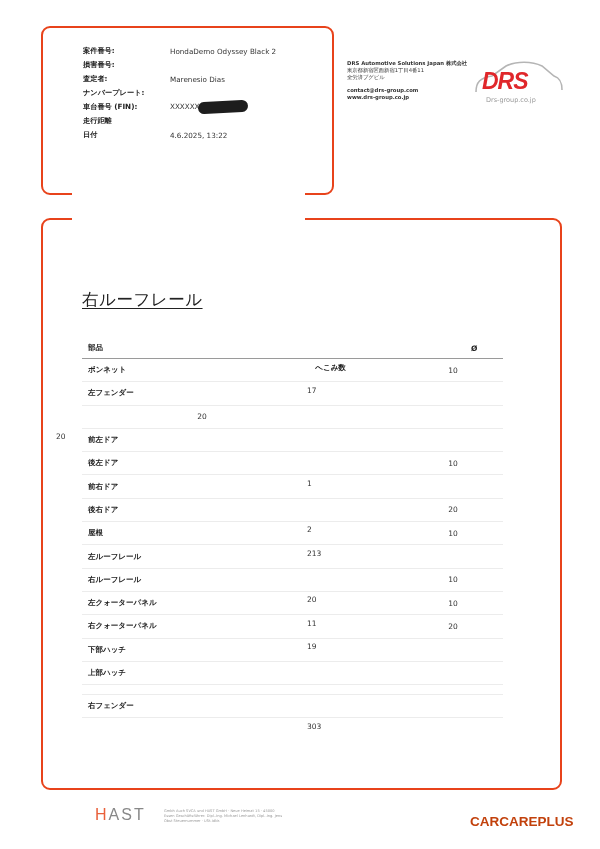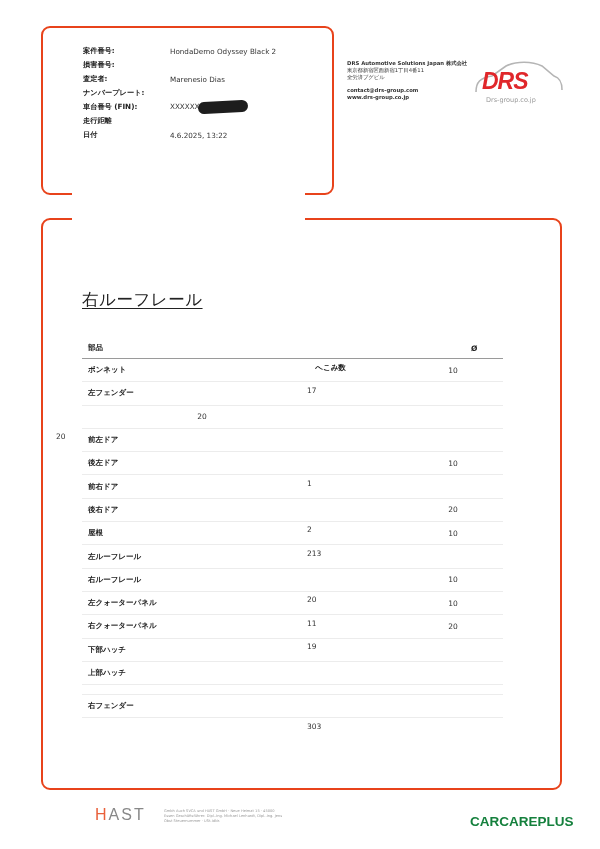--- a/index.html
+++ b/index.html
@@ -43,21 +43,21 @@
   .trow { display: flex; height: 22.3px; align-items: center; font-size: 7.5px; border-bottom: 1px solid #ececec; }
   .trow.spacer { height: 9px; }
   .c-part { width: 245px; padding-left: 6px; font-weight: bold; color: #222; }
   .c-count { width: 100px; text-align: left; color: #333; margin-left: -26px; margin-top: 40px; }
   .c-diam { width: 60px; text-align: center; color: #333; margin-left: 16px; }
   .thead .c-count, .thead .c-diam { font-weight: bold; color: #222; }
 
   .footer-hast { position: absolute; left: 95px; top: 806px; font-family: "Liberation Sans", sans-serif; font-size: 16px; letter-spacing: 2px; color: #888; }
   .footer-hast .h { color: #e9603a; }
   .footer-legal { position: absolute; left: 164px; top: 809px; font-size: 3.6px; line-height: 5px; color: #999; width: 120px; }
-  .ccp { position: absolute; left: 470px; top: 814px; font-family: "Liberation Sans", sans-serif; font-weight: bold; font-size: 13.5px; color: #15803d; letter-spacing: 0px; }
+  .ccp { position: absolute; left: 470px; top: 814px; font-family: "Liberation Sans", sans-serif; font-weight: bold; font-size: 13.5px; color: #c2410c; letter-spacing: 0px; }
 </style>
 </head>
 <body>
 
 <svg class="frame" style="left:0;top:0" width="600" height="849">
   <path d="M72 194 H50 A8 8 0 0 1 42 186 V35 A8 8 0 0 1 50 27 H325 A8 8 0 0 1 333 35 V186 A8 8 0 0 1 325 194 H305" fill="none" stroke="#e8431b" stroke-width="2"></path>
   <path d="M72 219 H50 A8 8 0 0 0 42 227 V781 A8 8 0 0 0 50 789 H553 A8 8 0 0 0 561 781 V227 A8 8 0 0 0 553 219 H305" fill="none" stroke="#e8431b" stroke-width="2"></path>
 </svg>
 
 <div class="info">

